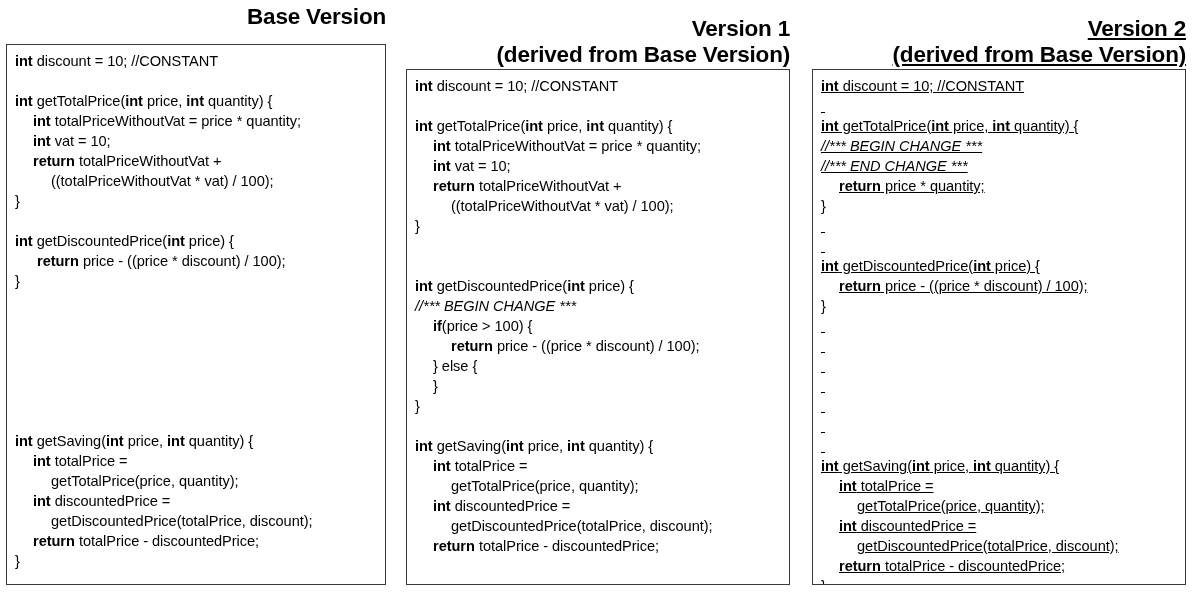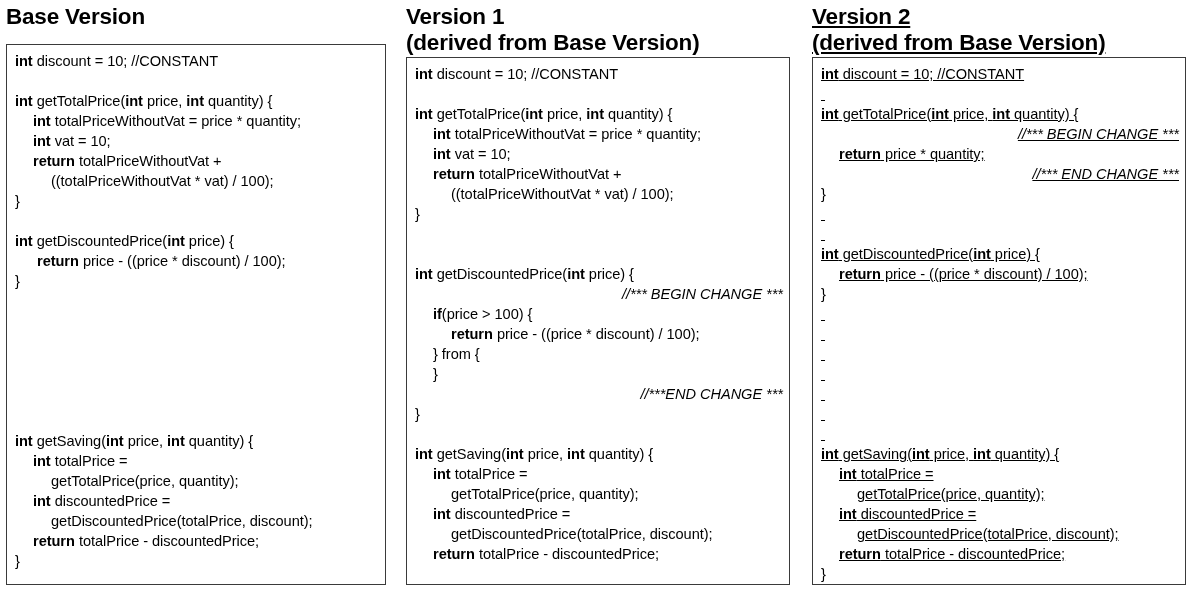--- a/index.html
+++ b/index.html
@@ -29,29 +29,29 @@
   .column {
     box-sizing: border-box;
     display: flex;
     flex-direction: column;
   }
   .col-0 { width: 400px; padding: 0 14px 7px 6px; }
   .col-1 { width: 400px; padding: 0 10px 7px 6px; }
   .col-2 { width: 400px; padding: 0 14px 7px 12px; text-decoration: underline; }
 
   .panel-title {
-    text-align: left;
+    text-align: right;
     font-weight: bold;
     font-size: 22.5px;
     line-height: 26px;
     letter-spacing: -0.2px;
     padding-top: 4px;
     white-space: pre-line;
   }
-  .title-2line { padding-top: 4px; }
+  .title-2line { padding-top: 16px; }
 
   .code-box {
     flex: 1 1 auto;
     border: 1.6px solid #3a3a3a;
     background: #ffffff;
     box-sizing: border-box;
     padding: 6px 6px 4px 8px;
     overflow: hidden;
   }
   .code-box.box-0 { margin-top: 14px; }
@@ -60,21 +60,21 @@
 
   .code-line {
     font-family: "Liberation Sans", sans-serif;
     font-size: 14.6px;
     line-height: 20px;
     height: 20px;
     white-space: pre;
     letter-spacing: -0.05px;
   }
   .code-line.blank { }
-  .code-line.italic { font-style: italic; text-align: right; }
+  .code-line.italic { font-style: italic; }
   .tok-kw { font-weight: bold; }
   .ind-0 { padding-left: 0px; }
   .ind-1 { padding-left: 18px; }
   .ind-1b { padding-left: 22px; }
   .ind-2 { padding-left: 36px; }
 </style>
 </head>
 <body>
 
 <div class="figure">
@@ -123,45 +123,44 @@
           <div class="code-line ind-1"><span class="tok-kw">int</span><span> vat = 10;</span></div>
           <div class="code-line ind-1"><span class="tok-kw">return</span><span> totalPriceWithoutVat +</span></div>
           <div class="code-line ind-2"><span>((totalPriceWithoutVat * vat) / 100);</span></div>
           <div class="code-line ind-0"><span>}</span></div>
           <div class="code-line ind-0 blank">&nbsp;</div>
           <div class="code-line ind-0 blank">&nbsp;</div>
           <div class="code-line ind-0"><span class="tok-kw">int</span><span> getDiscountedPrice(</span><span class="tok-kw">int</span><span> price) {</span></div>
           <div class="code-line ind-0 italic"><span>//*** BEGIN CHANGE ***</span></div>
           <div class="code-line ind-1"><span class="tok-kw">if</span><span>(price &gt; 100) {</span></div>
           <div class="code-line ind-2"><span class="tok-kw">return</span><span> price - ((price * discount) / 100);</span></div>
-          <div class="code-line ind-1"><span>} from {</span></div>
+          <div class="code-line ind-1"><span>} else {</span></div>
           <div class="code-line ind-1"><span>}</span></div>
-          <div class="code-line ind-0 italic"><span>//***END CHANGE ***</span></div>
           <div class="code-line ind-0"><span>}</span></div>
           <div class="code-line ind-0 blank">&nbsp;</div>
           <div class="code-line ind-0"><span class="tok-kw">int</span><span> getSaving(</span><span class="tok-kw">int</span><span> price, </span><span class="tok-kw">int</span><span> quantity) {</span></div>
           <div class="code-line ind-1"><span class="tok-kw">int</span><span> totalPrice =</span></div>
           <div class="code-line ind-2"><span>getTotalPrice(price, quantity);</span></div>
           <div class="code-line ind-1"><span class="tok-kw">int</span><span> discountedPrice =</span></div>
           <div class="code-line ind-2"><span>getDiscountedPrice(totalPrice, discount);</span></div>
           <div class="code-line ind-1"><span class="tok-kw">return</span><span> totalPrice - discountedPrice;</span></div>
           <div class="code-line ind-0"></div>
         </div>
     </div>
 
     <div class="column col-2">
       <div class="panel-title title-2line">Version 2
 (derived from Base Version)</div>
       <div class="code-box box-2">
           <div class="code-line ind-0"><span class="tok-kw">int</span><span> discount = 10; //CONSTANT</span></div>
           <div class="code-line ind-0 blank">&nbsp;</div>
           <div class="code-line ind-0"><span class="tok-kw">int</span><span> getTotalPrice(</span><span class="tok-kw">int</span><span> price, </span><span class="tok-kw">int</span><span> quantity) {</span></div>
           <div class="code-line ind-0 italic"><span>//*** BEGIN CHANGE ***</span></div>
+          <div class="code-line ind-0 italic"><span>//*** END CHANGE ***</span></div>
           <div class="code-line ind-1"><span class="tok-kw">return</span><span> price * quantity;</span></div>
-          <div class="code-line ind-0 italic"><span>//*** END CHANGE ***</span></div>
           <div class="code-line ind-0"><span>}</span></div>
           <div class="code-line ind-0 blank">&nbsp;</div>
           <div class="code-line ind-0 blank">&nbsp;</div>
           <div class="code-line ind-0"><span class="tok-kw">int</span><span> getDiscountedPrice(</span><span class="tok-kw">int</span><span> price) {</span></div>
           <div class="code-line ind-1"><span class="tok-kw">return</span><span> price - ((price * discount) / 100);</span></div>
           <div class="code-line ind-0"><span>}</span></div>
           <div class="code-line ind-0 blank">&nbsp;</div>
           <div class="code-line ind-0 blank">&nbsp;</div>
           <div class="code-line ind-0 blank">&nbsp;</div>
           <div class="code-line ind-0 blank">&nbsp;</div>

